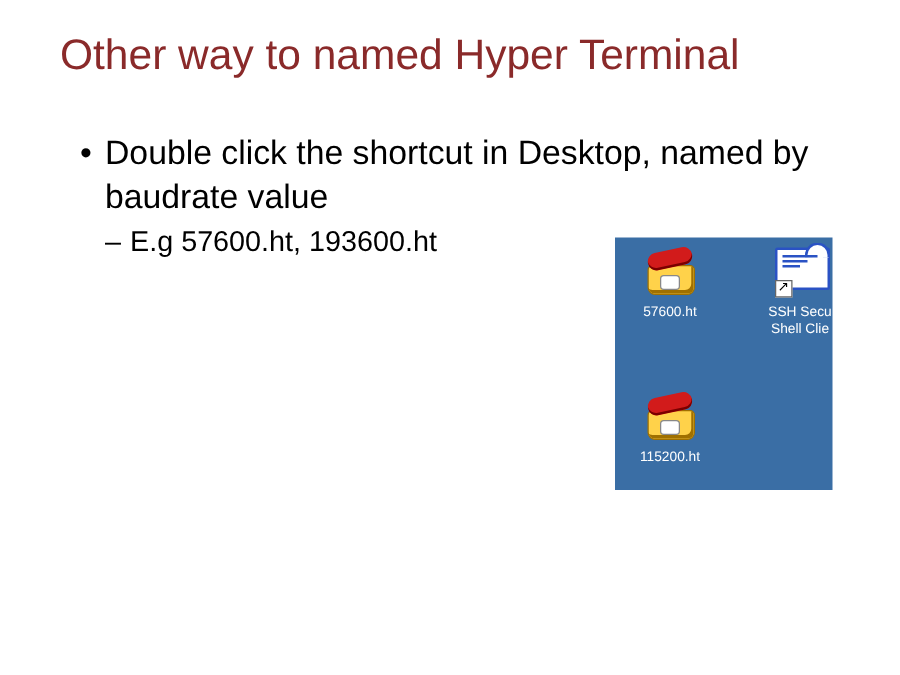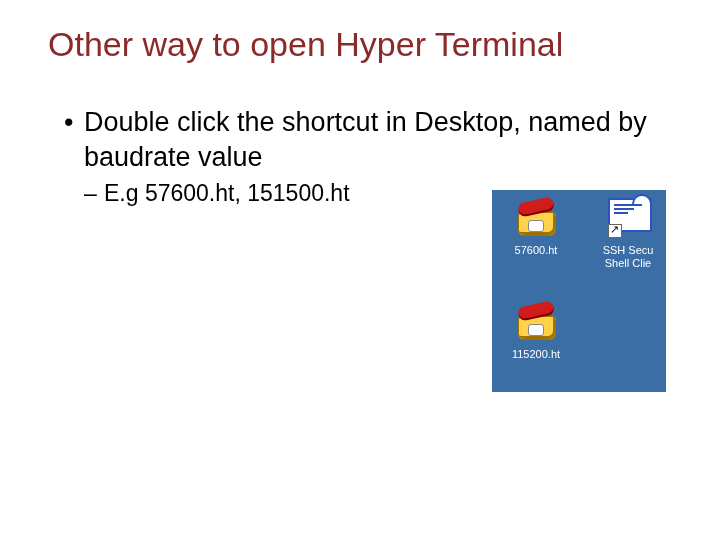--- a/index.html
+++ b/index.html
@@ -63,21 +63,21 @@
     right: 54px;
     width: 174px;
     height: 202px;
     background: #3a6ea5;
     overflow: hidden;
   }
   .ico-grid {
     display: grid;
     grid-template-columns: 88px 88px;
     grid-template-rows: 100px 100px;
-    gap: 4px;
+    gap: 16px;
     padding-top: 2px;
     box-sizing: border-box;
   }
   .ico-cell {
     display: flex;
     flex-direction: column;
     align-items: center;
     justify-content: flex-start;
     padding-top: 4px;
   }
@@ -200,27 +200,27 @@
     color: #fff;
     text-align: center;
     line-height: 1.15;
     white-space: pre-line;
   }
 </style>
 </head>
 <body>
 
 <div class="slide">
-  <h1 class="title">Other way to open Hyper Terminal</h1>
+  <h1 class="title">Other way to named Hyper Terminal</h1>
   <ul class="bullet-list">
     <li class="bullet-item">
       <span>Double click the shortcut in Desktop, named by baudrate value</span>
       <ul class="sub-list">
         <li class="sub-item">
-          <span>E.g 57600.ht, 151500.ht</span>
+          <span>E.g 57600.ht, 193600.ht</span>
         </li>
       </ul>
     </li>
   </ul>
 </div>
 
 <div class="desktop-snippet">
   <div class="ico-grid">
 
     <div class="ico-cell">

